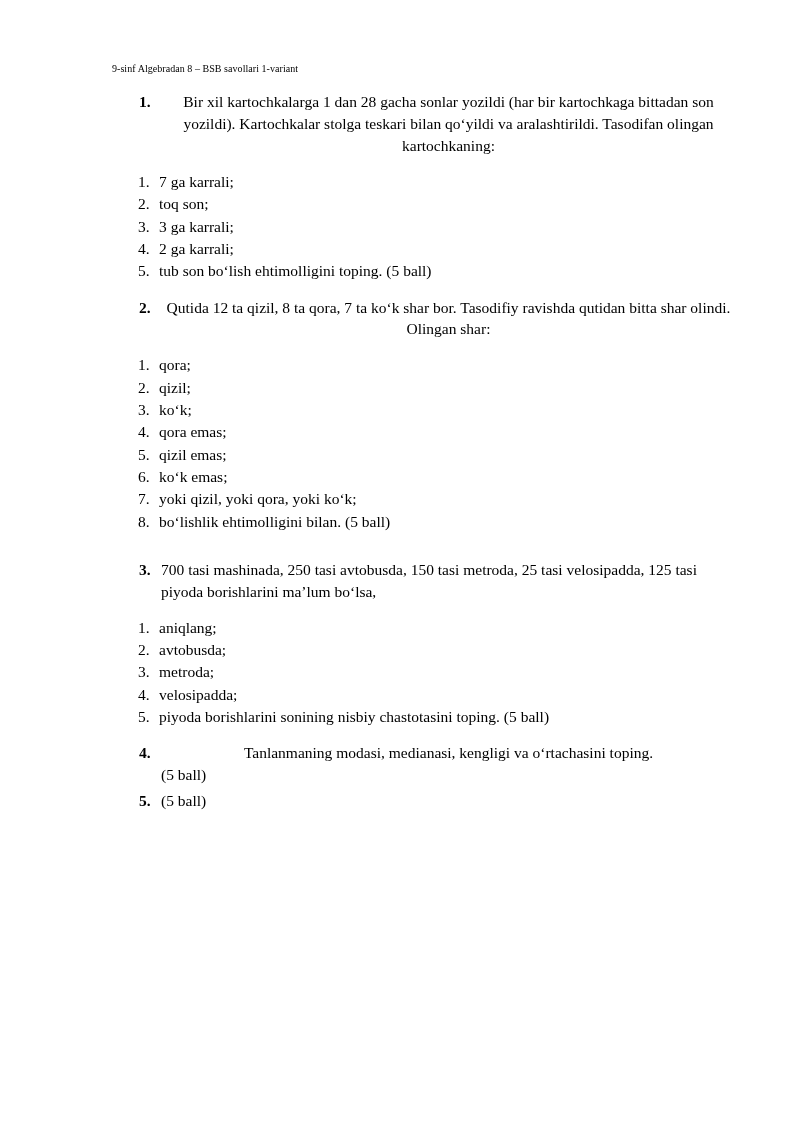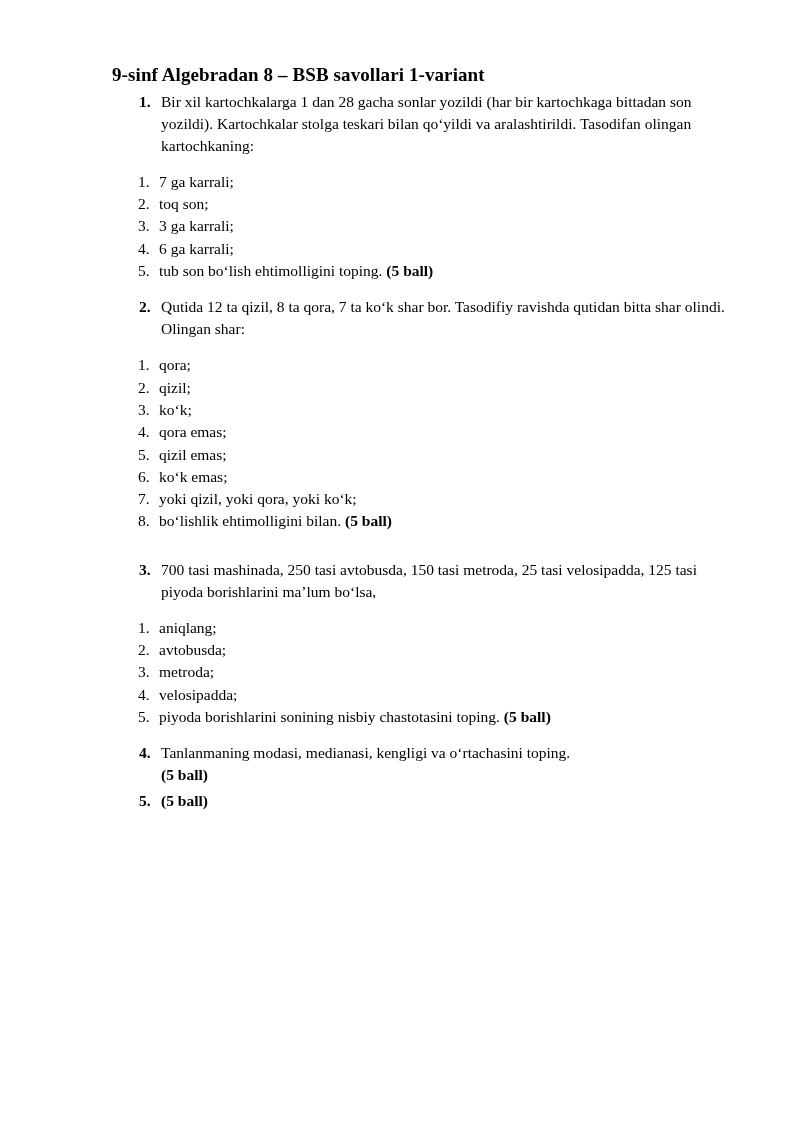--- a/index.html
+++ b/index.html
@@ -27,24 +27,24 @@
   }
 
   .content {
     position: absolute;
     left: 112px;
     top: 62px;
     width: 624px;
   }
 
   .doc-title {
-    font-size: 19px;
-    font-weight: bold;
+    font-size: 10px;
+    font-weight: normal;
     line-height: 1.32;
-    margin: 0 0 4px 0;
+    margin: 0 0 16px 0;
     letter-spacing: 0.005em;
   }
 
   
   ol.outer {
     list-style: none;
     margin: 0;
     padding: 0;
   }
   ol.outer > li {
@@ -59,20 +59,21 @@
     left: 27px;
     top: 0;
     font-weight: bold;
     font-size: 15.5px;
     line-height: 1.415;
     width: 20px;
     text-align: left;
   }
   ol.outer > li > .body {
     display: block;
+    text-align: center;
   }
   .sub-line {
     display: block;
     margin-top: 26px;
   }
 
   
   ol.inner {
     list-style: none;
     margin: 14px 0 14px 0;
@@ -86,21 +87,21 @@
     margin: 0;
   }
   ol.inner > li > .num {
     position: absolute;
     left: 26px;
     top: 0;
     font-weight: normal;
     width: 20px;
   }
 
-  .b { font-weight: bold; }
+  .b { font-weight: normal; }
 </style>
 </head>
 <body>
 
 <div class="page">
   <div class="content">
 
     <h1 class="doc-title">9-sinf Algebradan 8 – BSB savollari 1-variant</h1>
 
     <ol class="outer">
@@ -117,21 +118,21 @@
         <li>
           <span class="num">2.</span>
           <span>toq son;</span>
         </li>
         <li>
           <span class="num">3.</span>
           <span>3 ga karrali;</span>
         </li>
         <li>
           <span class="num">4.</span>
-          <span>6 ga karrali;</span>
+          <span>2 ga karrali;</span>
         </li>
         <li>
           <span class="num">5.</span>
           <span>tub son boʻlish ehtimolligini toping.</span>
           <span class="b"> (5 ball)</span>
         </li>
       </ol>
 
       <li>
         <span class="num">2.</span>

